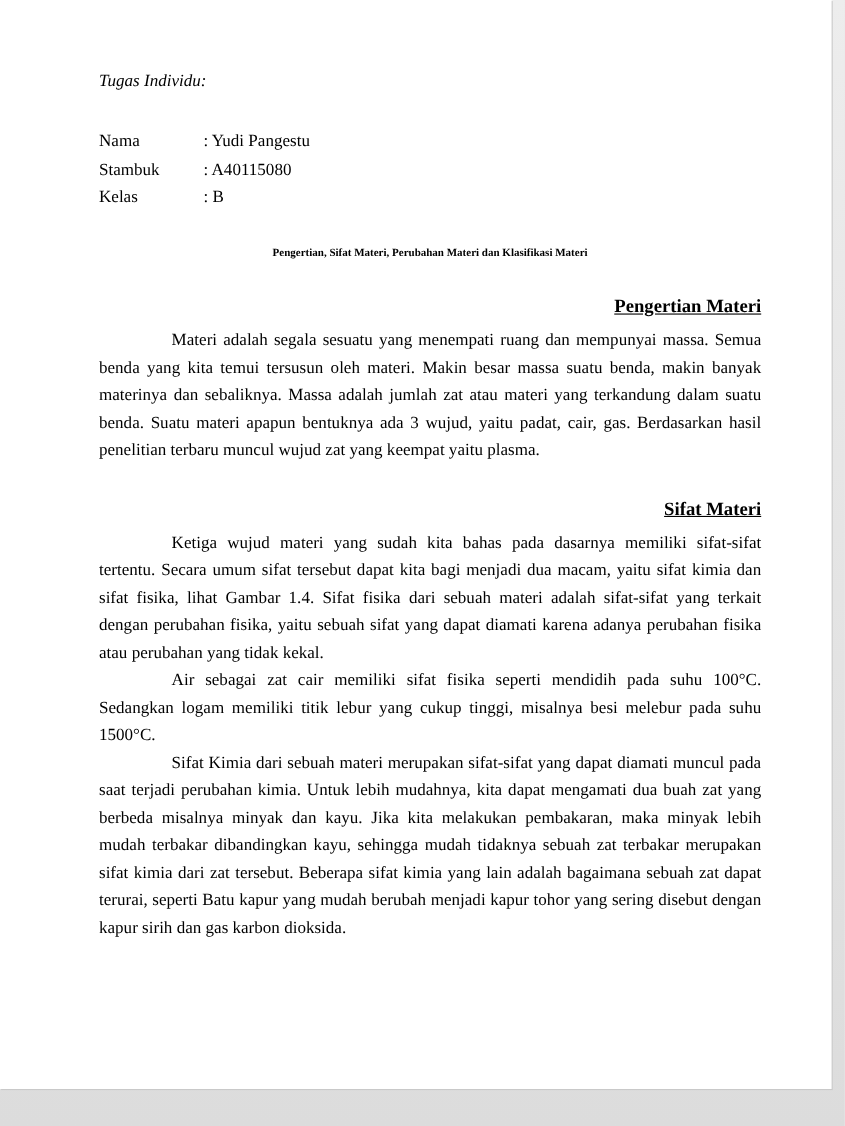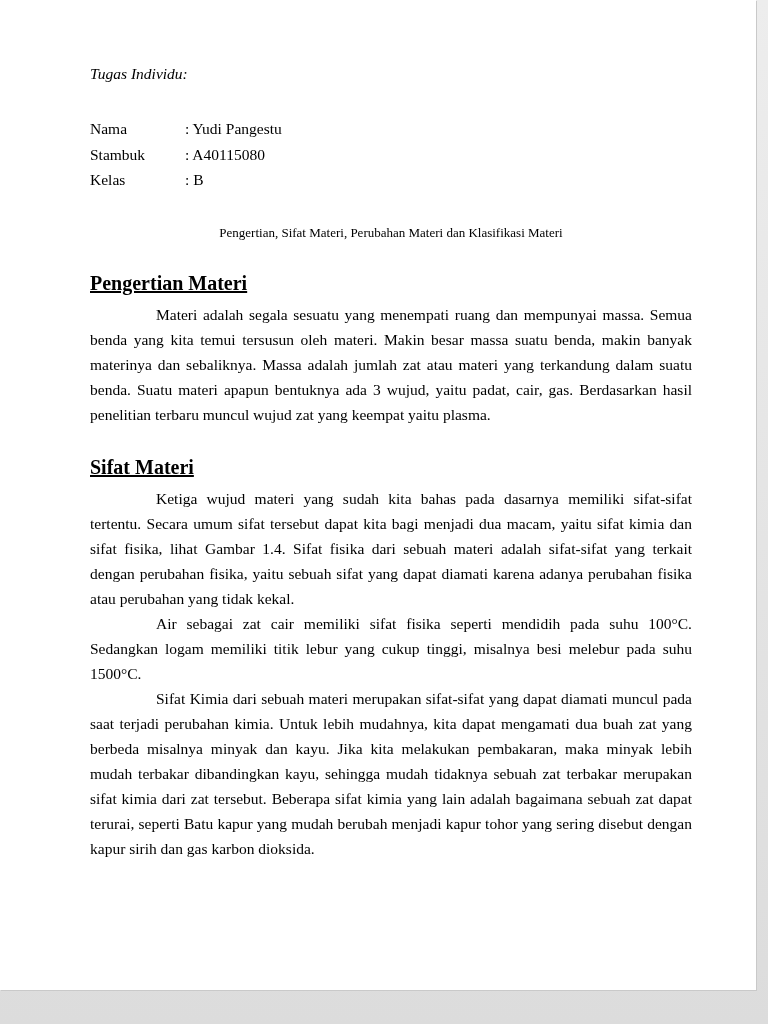--- a/index.html
+++ b/index.html
@@ -43,32 +43,33 @@
   }
   .identity-label {
     width: 95px;
     flex: 0 0 95px;
   }
   .identity-value {
     flex: 1;
   }
   .doc-title {
     text-align: center;
-    font-weight: normal;
-    font-size: 13px;
+    font-weight: bold;
+    font-size: 10px;
     margin-top: 32px;
     margin-bottom: 30px;
   }
   .section-heading {
     font-weight: bold;
-    font-size: 20px;
+    font-size: 17px;
     text-decoration: underline;
     margin-top: 28px;
     margin-bottom: 6px;
     line-height: 25px;
+    text-align: right;
   }
   .para {
     font-size: 15.5px;
     line-height: 25px;
     text-align: justify;
     text-indent: 66px;
     margin: 0;
   }
   .section { margin-bottom: 0; }
 </style>

